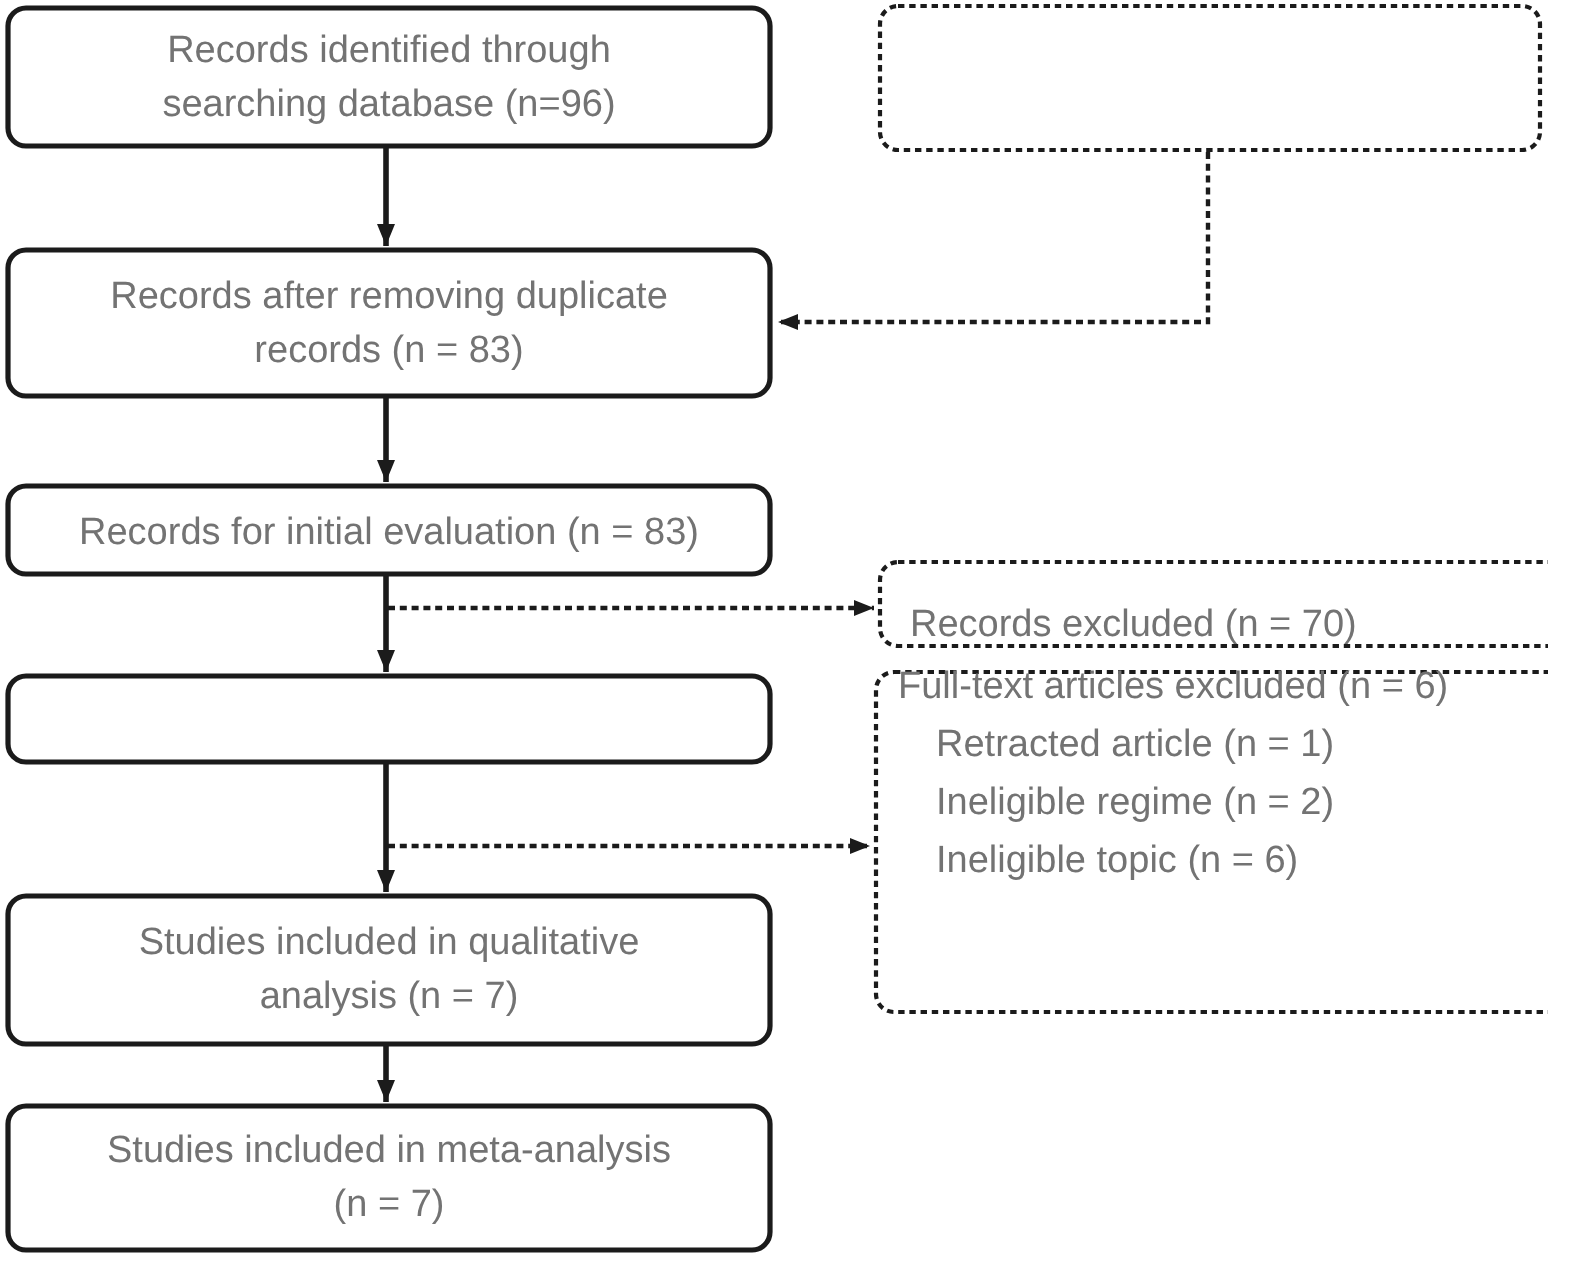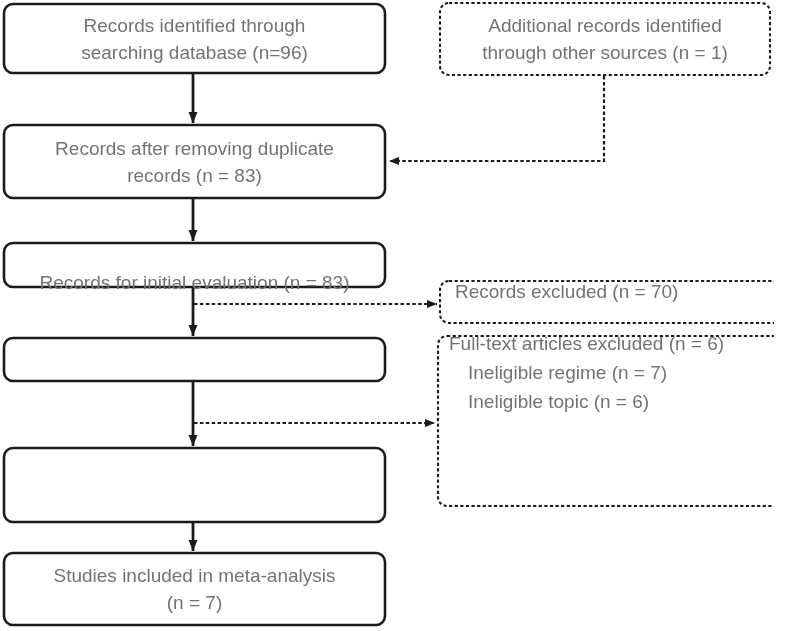--- a/index.html
+++ b/index.html
@@ -36,27 +36,27 @@
     box-sizing: border-box;
   }
   .box.left-align {
     justify-content: flex-start;
     text-align: left;
     padding-left: 15px;
   }
   
   #box-identified            { left: 4px;   top: 4px;   width: 381px; height: 69px; }
   #box-deduplicated          { left: 4px;   top: 125px; width: 381px; height: 73px; }
-  #box-initial-evaluation    { left: 4px;   top: 260px; width: 381px; height: 44px; }
+  #box-initial-evaluation    { left: 4px;   top: 244px; width: 381px; height: 44px; }
   #box-fulltext-check        { left: 4px;   top: 338px; width: 381px; height: 43px; }
   #box-qualitative-analysis  { left: 4px;   top: 448px; width: 381px; height: 74px; }
   #box-meta-analysis         { left: 4px;   top: 553px; width: 381px; height: 72px; }
   
   #box-additional-records    { left: 440px; top: 3px;   width: 330px; height: 72px; }
-  #box-records-excluded      { left: 440px; top: 270px; width: 343px; height: 42px; text-align: right; }
+  #box-records-excluded      { left: 440px; top: 291px; width: 343px; height: 42px; text-align: right; }
   #box-fulltext-excluded {
     left: 438px; top: 320px; width: 345px; height: 170px;
     position: absolute;
     box-sizing: border-box;
     padding: 9px 8px 8px 11px;
     font-size: 19px;
     line-height: 29px;
     text-align: left;
   }
   #box-fulltext-excluded .sub-item {
@@ -100,34 +100,35 @@
     <line x1="193" y1="523" x2="193" y2="551" stroke="#1b1b1b" stroke-width="2.8" marker-end="url(#arrow-solid)"></line>
 
     <polyline points="604,76 604,161 389,161" fill="none" stroke="#1b1b1b" stroke-width="2.2" stroke-dasharray="3.5 2.4" marker-end="url(#arrow-dashed)"></polyline>
     <line x1="194" y1="304" x2="437" y2="304" stroke="#1b1b1b" stroke-width="2.2" stroke-dasharray="3.5 2.4" marker-end="url(#arrow-dashed)"></line>
     <line x1="194" y1="423" x2="435" y2="423" stroke="#1b1b1b" stroke-width="2.2" stroke-dasharray="3.5 2.4" marker-end="url(#arrow-dashed)"></line>
   </svg>
 
   <div class="box" id="box-identified">Records identified through
 searching database (n=96)</div>
 
-  <div class="box" id="box-additional-records">Additional records identified
-through other sources (n = 1)</div>
 
   <div class="box" id="box-deduplicated">Records after removing duplicate
 records (n = 83)</div>
 
   <div class="box" id="box-initial-evaluation">Records for initial evaluation (n = 83)</div>
 
   <div class="box left-align" id="box-records-excluded">Records excluded (n = 70)</div>
 
 
   <div id="box-fulltext-excluded">
     <div class="excl-title">Full-text articles excluded (n = 6)</div>
-    <div class="sub-item">Ineligible regime (n = 7)</div>
+    <div class="sub-item">Retracted article (n = 1)</div>
+    <div class="sub-item">Ineligible regime (n = 2)</div>
     <div class="sub-item">Ineligible topic (n = 6)</div>
   </div>
 
+  <div class="box" id="box-qualitative-analysis">Studies included in qualitative
+analysis (n = 7)</div>
 
   <div class="box" id="box-meta-analysis">Studies included in meta-analysis
 (n = 7)</div>
 
 </div>
 
 </body></html>

